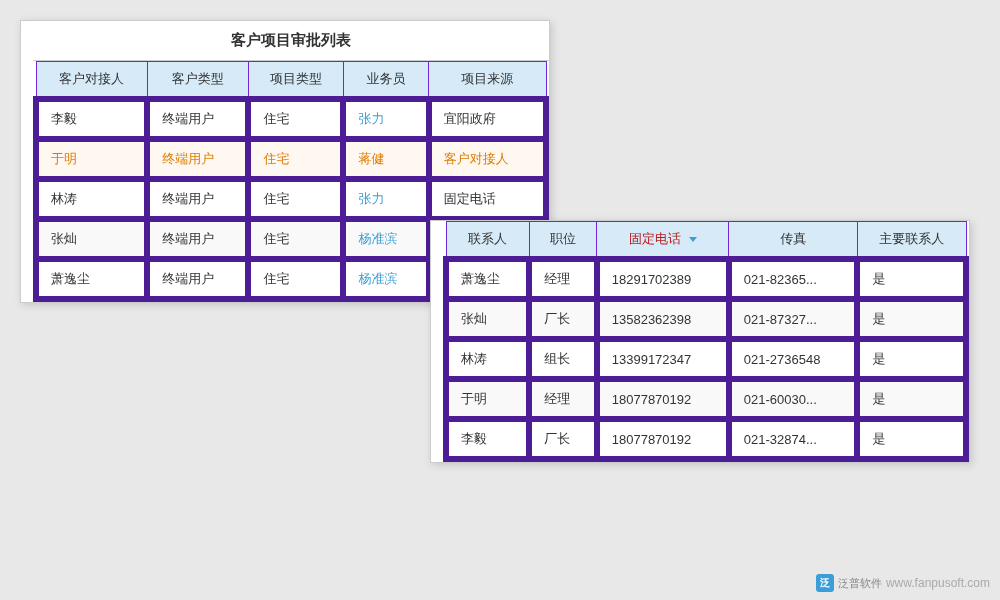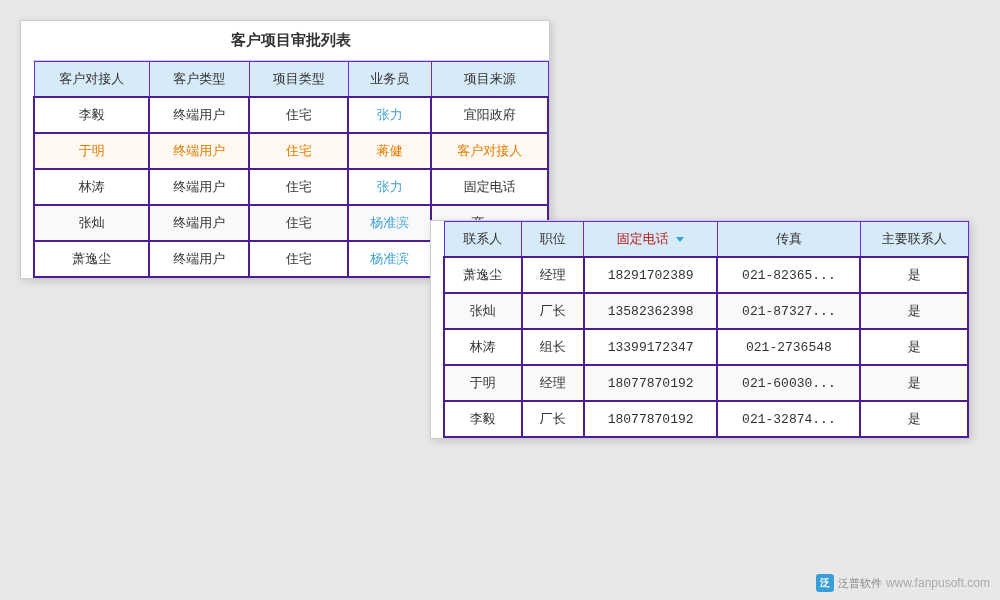--- a/index.html
+++ b/index.html
@@ -41,25 +41,24 @@
       color: #333;
       padding: 8px 12px;
       text-align: center;
       border: 1px solid #6d28d9;
       font-weight: normal;
       white-space: nowrap;
     }
 
     .data-table td {
       padding: 8px 12px;
-      text-align: center;
-      border: 2px solid #4c1d95;
+      text-align: left;
+      border: 6px solid #4c1d95;
       color: #333;
       white-space: nowrap;
-      font-family: Liberation Mono, monospace;
     }
 
     .data-table tr:nth-child(even) td {
       background: #f9f9f9;
     }
 
     .data-table tr:nth-child(odd) td {
       background: white;
     }
 

